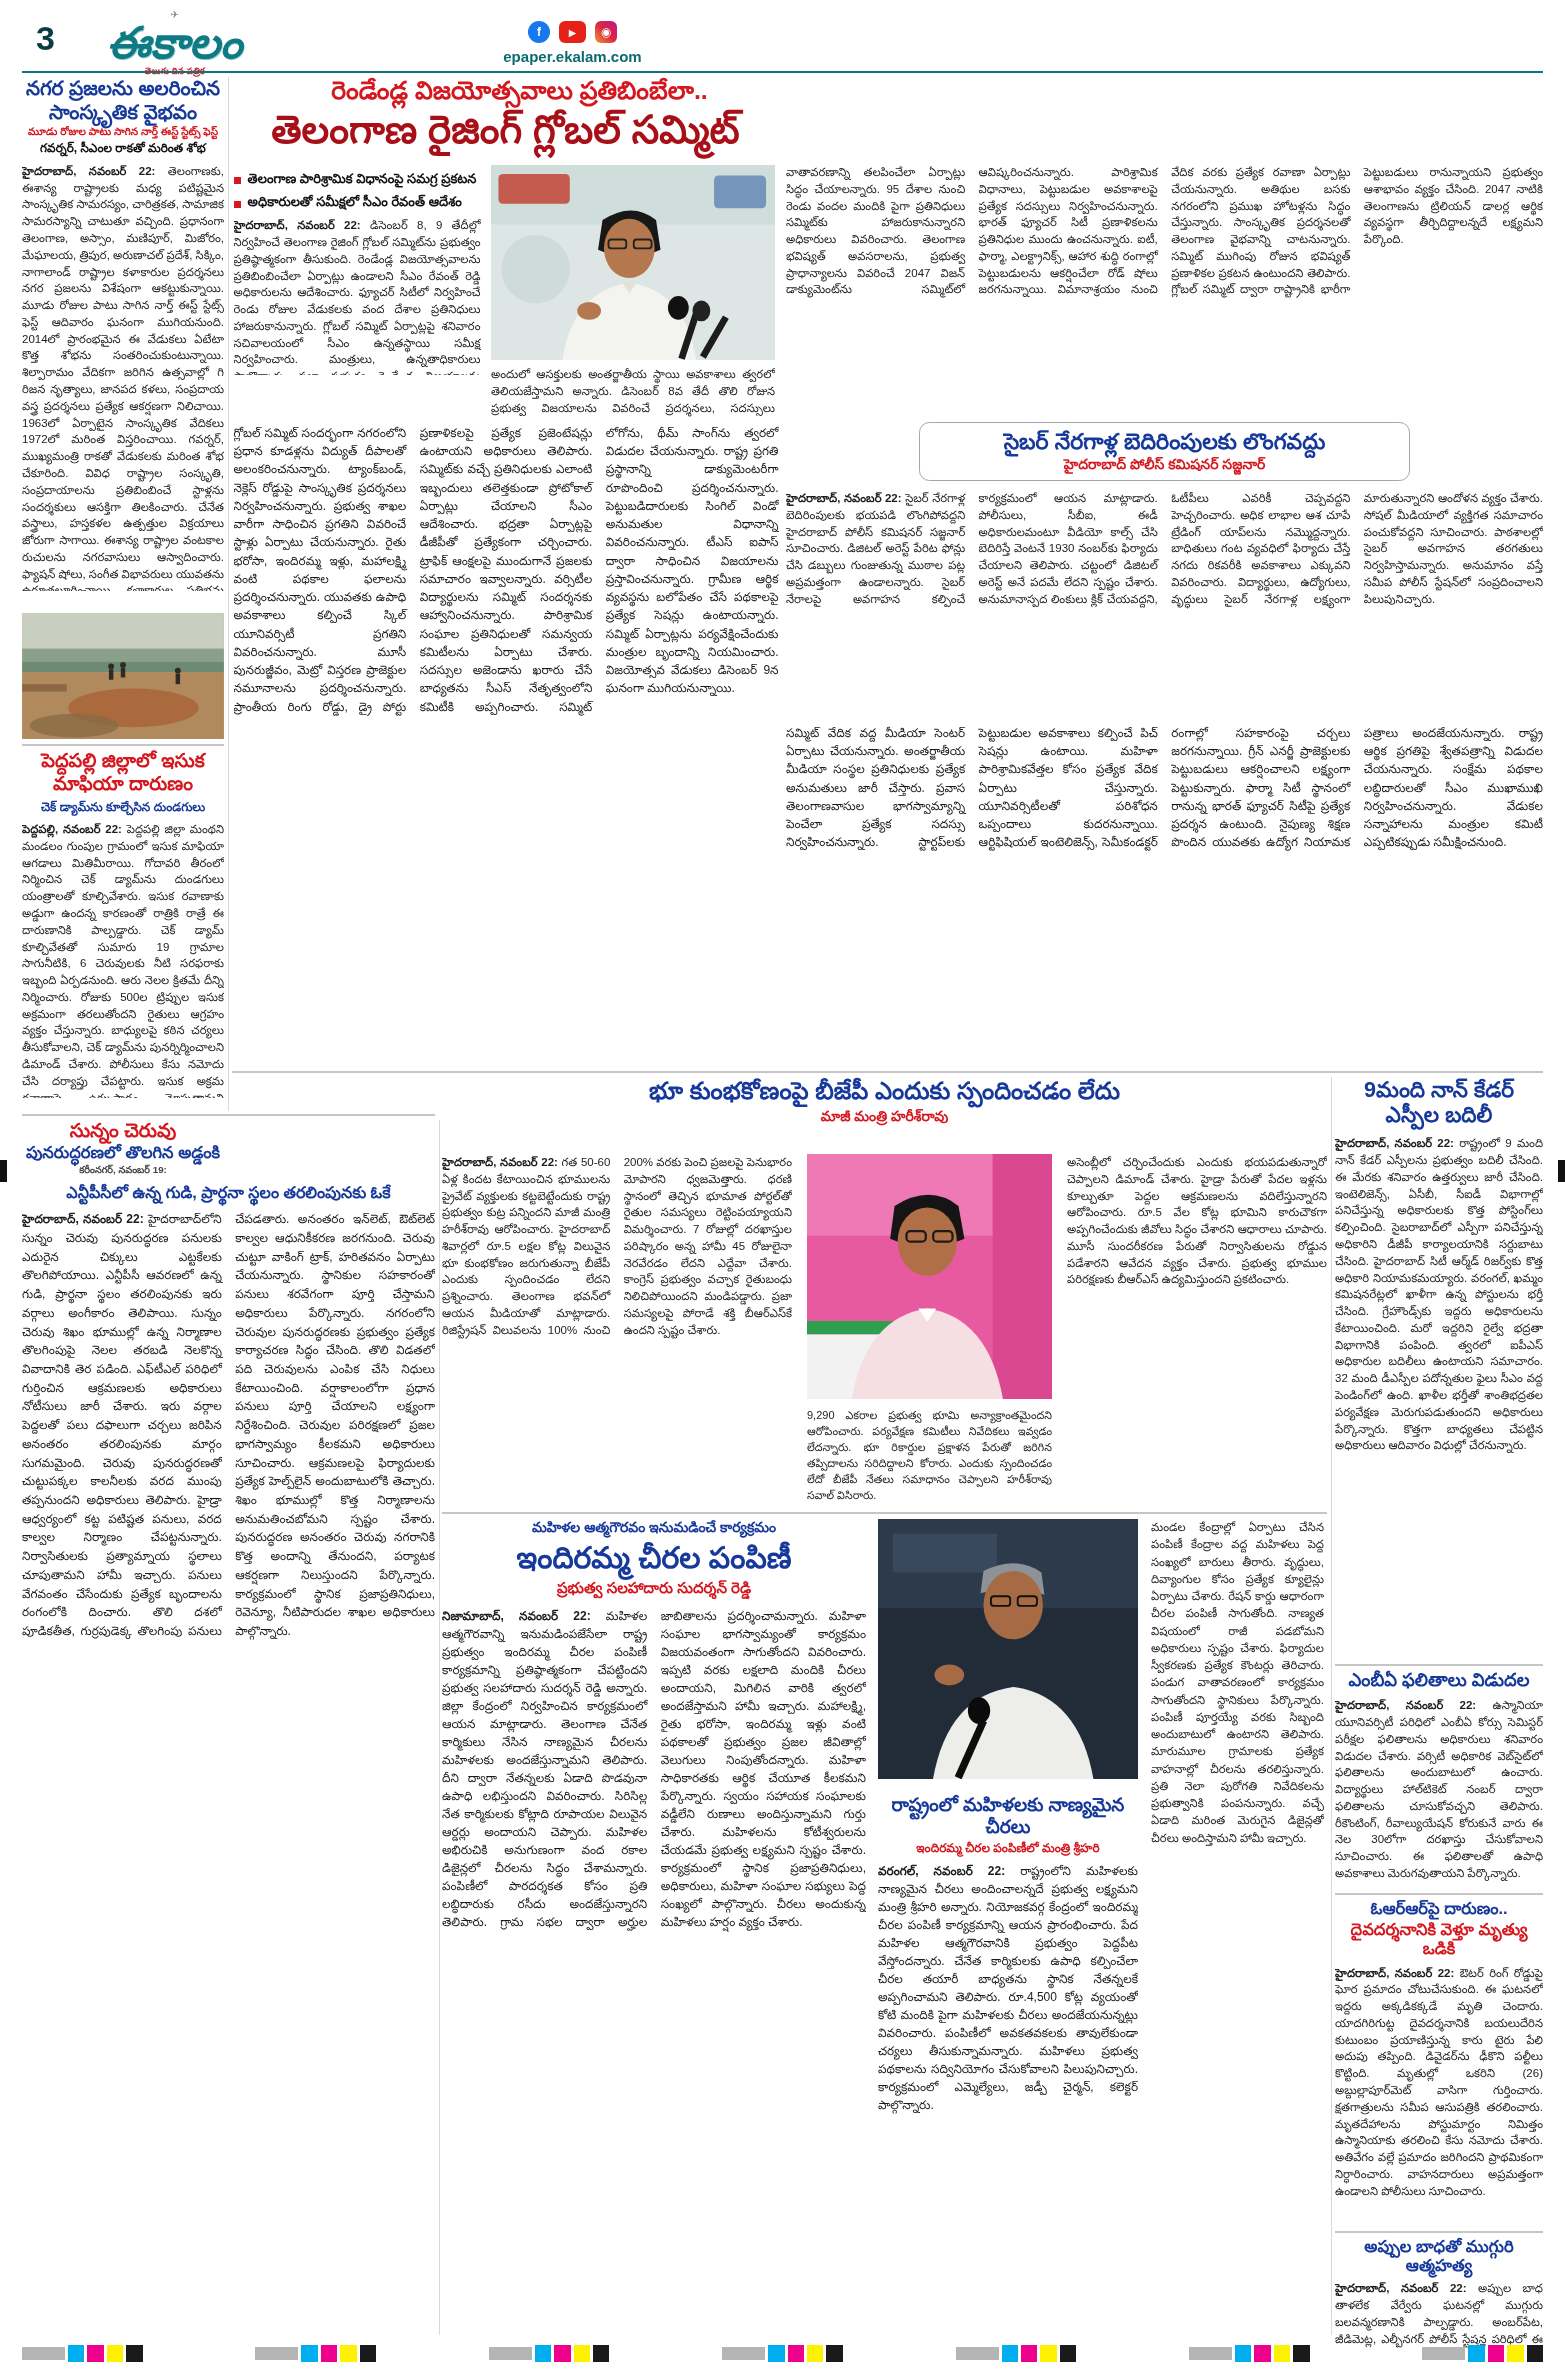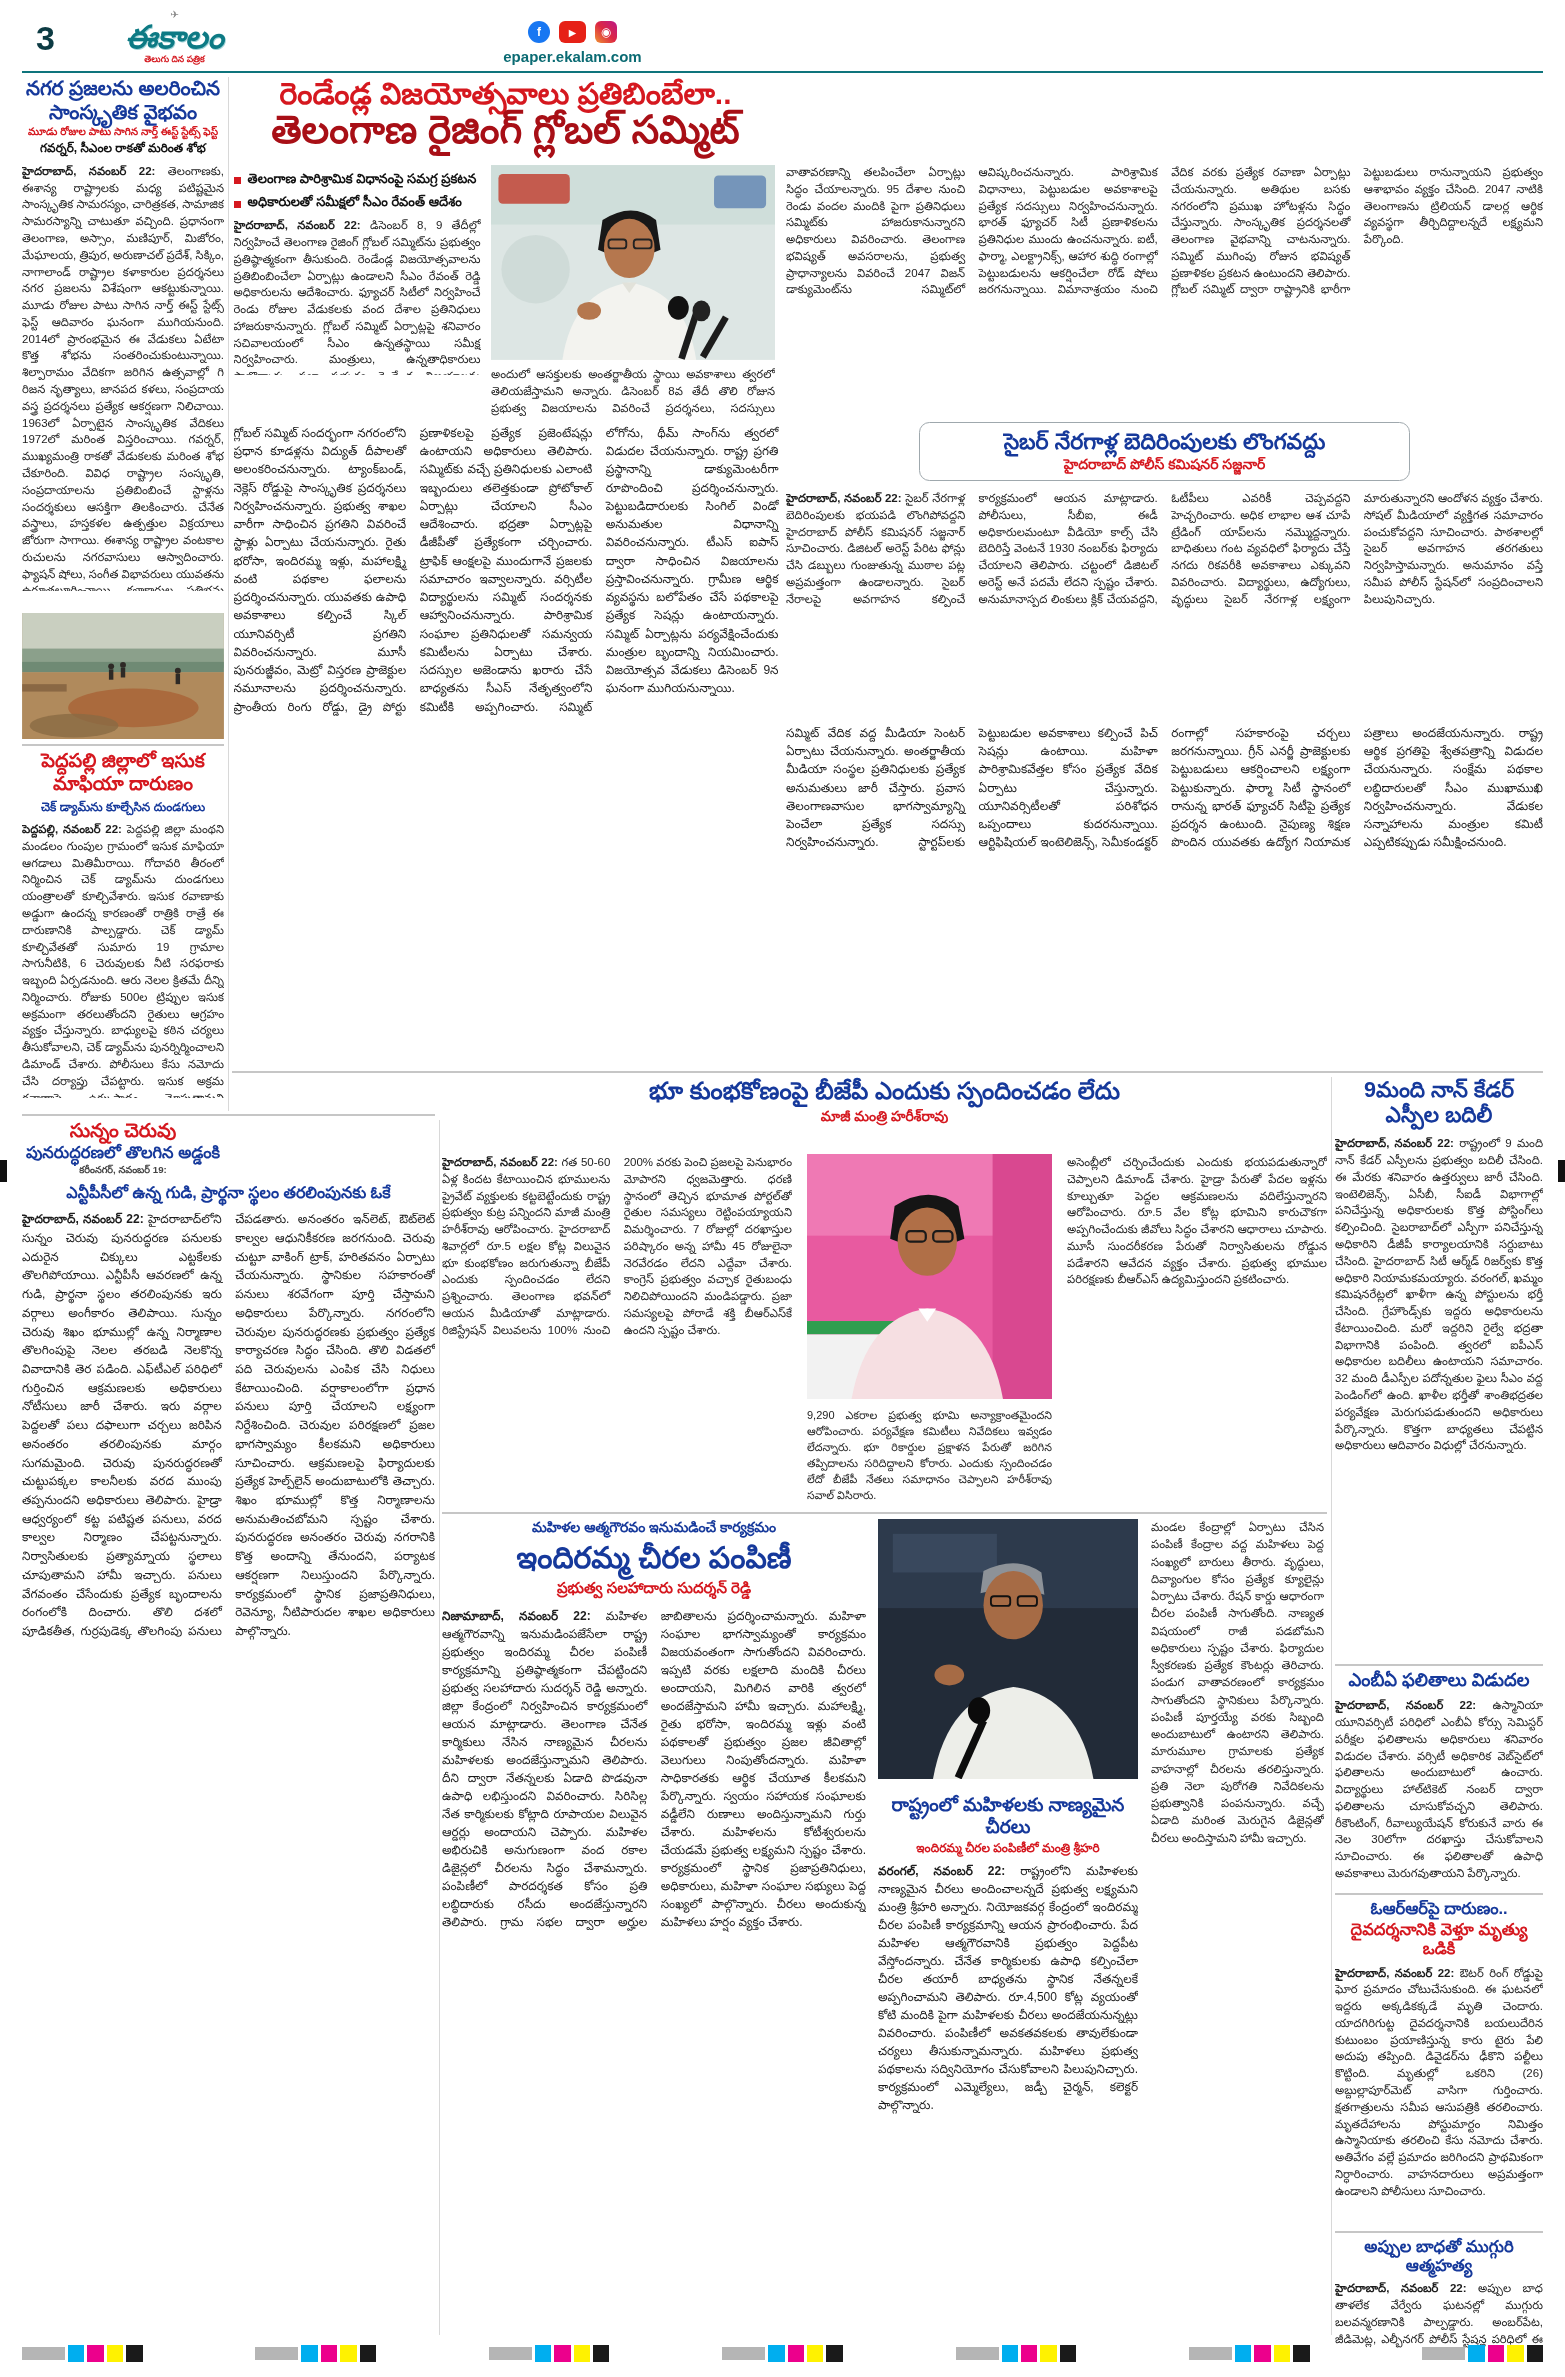--- a/index.html
+++ b/index.html
@@ -14,21 +14,21 @@
   .dred{color:#a80f16}
   .sub{font-weight:bold;text-align:center;line-height:1.25}
   .btxt{font-size:11.5px;line-height:1.46;text-align:justify;color:#1c1c1c;overflow:hidden;word-break:break-word}
   .dl{font-weight:bold}
   .cols2{column-count:2;column-gap:13.4px}
   .cols3{column-count:3;column-gap:13.4px}
   .cols4{column-count:4;column-gap:13.4px}
   .rule{position:absolute;background:#c6c6c6}
   
   .hdr-num{font-size:34px;font-weight:bold;color:#0d3b43}
-  .logo-te{font-size:32px;font-weight:bold;color:#0d7a84;font-style:italic;line-height:1;text-shadow:0.7px 0.7px 0 #9fd2d6}
+  .logo-te{font-size:44px;font-weight:bold;color:#0d7a84;font-style:italic;line-height:1;text-shadow:0.7px 0.7px 0 #9fd2d6}
   .logo-tag{font-size:9px;color:#d5181f;font-weight:bold;margin-top:1.5px}
   .soc-row{display:flex;gap:9px;align-items:center;justify-content:center}
   .soc{width:22px;height:22px;display:flex;align-items:center;justify-content:center;color:#fff;font-weight:bold;font-size:12px}
   .fb{background:#1877f2;border-radius:50%}
   .yt{background:#e62117;border-radius:6px;width:27px;font-size:9.7px}
   .ig{background:linear-gradient(45deg,#f09433,#dc2743,#bc1888);border-radius:6px}
   .url{font-size:15px;font-weight:bold;color:#0b6b73;margin-top:4.5px}
   .band{position:absolute;left:733px;top:21px;width:811px;height:39px;
         background:linear-gradient(180deg,#12858f,#0a5f68);display:flex;align-items:center}
   .band-gen{width:346px;height:100%;background:linear-gradient(180deg,#0b6b74,#07454d);
@@ -123,21 +123,21 @@
     <div class="btxt cols2" style="height:1101px;margin-top:7.4px;font-size:12px;line-height:1.56">
       <span class="dl">హైదరాబాద్, నవంబర్ 22:</span>
       <span>హైదరాబాద్‌లోని సున్నం చెరువు పునరుద్ధరణ పనులకు ఎదురైన చిక్కులు ఎట్టకేలకు తొలగిపోయాయి. ఎన్టీపీసీ ఆవరణలో ఉన్న గుడి, ప్రార్థనా స్థలం తరలింపునకు ఇరు వర్గాలు అంగీకారం తెలిపాయి. సున్నం చెరువు శిఖం భూముల్లో ఉన్న నిర్మాణాల తొలగింపుపై నెలల తరబడి నెలకొన్న వివాదానికి తెర పడింది. ఎఫ్‌టీఎల్ పరిధిలో గుర్తించిన ఆక్రమణలకు అధికారులు నోటీసులు జారీ చేశారు. ఇరు వర్గాల పెద్దలతో పలు దఫాలుగా చర్చలు జరిపిన అనంతరం తరలింపునకు మార్గం సుగమమైంది. చెరువు పునరుద్ధరణతో చుట్టుపక్కల కాలనీలకు వరద ముంపు తప్పనుందని అధికారులు తెలిపారు. హైడ్రా ఆధ్వర్యంలో కట్ట పటిష్టత పనులు, వరద కాల్వల నిర్మాణం చేపట్టనున్నారు. నిర్వాసితులకు ప్రత్యామ్నాయ స్థలాలు చూపుతామని హామీ ఇచ్చారు. పనులు వేగవంతం చేసేందుకు ప్రత్యేక బృందాలను రంగంలోకి దించారు. తొలి దశలో పూడికతీత, గుర్రపుడెక్క తొలగింపు పనులు చేపడతారు. అనంతరం ఇన్‌లెట్, ఔట్‌లెట్ కాల్వల ఆధునికీకరణ జరగనుంది. చెరువు చుట్టూ వాకింగ్ ట్రాక్, హరితవనం ఏర్పాటు చేయనున్నారు. స్థానికుల సహకారంతో పనులు శరవేగంగా పూర్తి చేస్తామని అధికారులు పేర్కొన్నారు. నగరంలోని చెరువుల పునరుద్ధరణకు ప్రభుత్వం ప్రత్యేక కార్యాచరణ సిద్ధం చేసింది. తొలి విడతలో పది చెరువులను ఎంపిక చేసి నిధులు కేటాయించింది. వర్షాకాలంలోగా ప్రధాన పనులు పూర్తి చేయాలని లక్ష్యంగా నిర్దేశించింది. చెరువుల పరిరక్షణలో ప్రజల భాగస్వామ్యం కీలకమని అధికారులు సూచించారు. ఆక్రమణలపై ఫిర్యాదులకు ప్రత్యేక హెల్ప్‌లైన్ అందుబాటులోకి తెచ్చారు. శిఖం భూముల్లో కొత్త నిర్మాణాలను అనుమతించబోమని స్పష్టం చేశారు. పునరుద్ధరణ అనంతరం చెరువు నగరానికి కొత్త అందాన్ని తేనుందని, పర్యాటక ఆకర్షణగా నిలుస్తుందని పేర్కొన్నారు. కార్యక్రమంలో స్థానిక ప్రజాప్రతినిధులు, రెవెన్యూ, నీటిపారుదల శాఖల అధికారులు పాల్గొన్నారు.</span>
     </div>
   </section>
 
   <div class="rule" style="left:228px;top:77px;width:0.7px;height:1034px;background:#d8d8d8"></div>
   <div class="rule" style="left:439px;top:1120px;width:0.7px;height:1215px;background:#d8d8d8"></div>
 
   <section class="abs" style="left:232px;top:76px;width:1311px;height:995px">
-    <div class="abs hl red ctr" style="left:0;top:0;width:547px;font-size:30px">రెండేండ్ల విజయోత్సవాలు ప్రతిబింబేలా..</div>
+    <div class="abs hl red ctr" style="left:14px;top:0;width:547px;font-size:25px">రెండేండ్ల విజయోత్సవాలు ప్రతిబింబేలా..</div>
     <h1 class="abs hl dred ctr" style="left:0;top:34px;width:547px;font-size:39px;line-height:1.05">తెలంగాణ రైజింగ్ గ్లోబల్ సమ్మిట్</h1>
     <div class="abs" style="left:1.5px;top:89px;width:247px;height:253px">
       <ul class="blist">
         <li>
             <span class="bsq"></span>
             <span>తెలంగాణ పారిశ్రామిక విధానంపై సమగ్ర ప్రకటన</span>
           </li>
         <li>
             <span class="bsq"></span>
             <span>అధికారులతో సమీక్షలో సీఎం రేవంత్ ఆదేశం</span>

